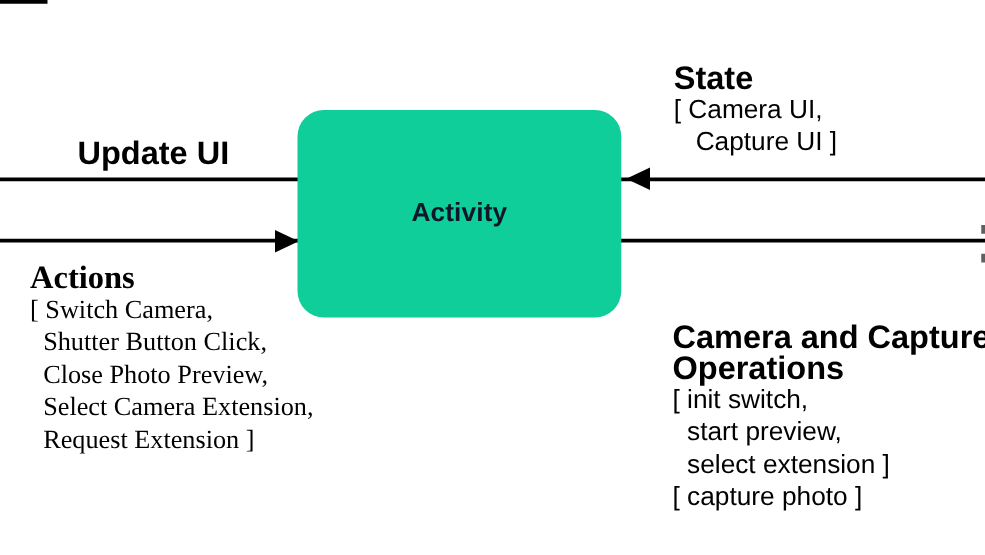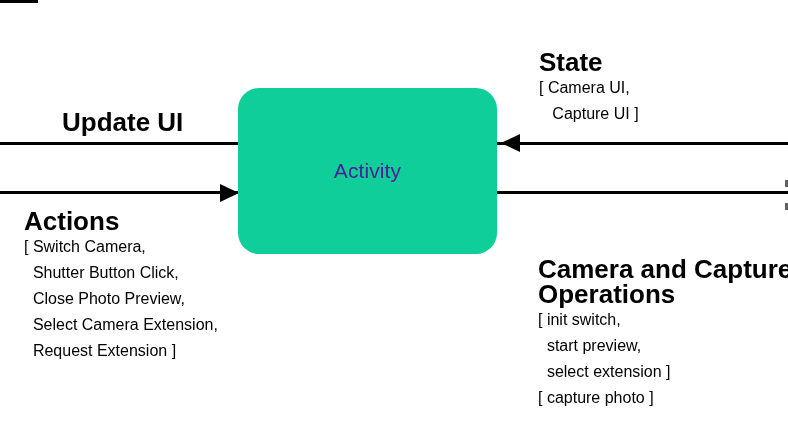--- a/index.html
+++ b/index.html
@@ -70,26 +70,26 @@
   }
   .edge-tick.t1{top:180px;}
   .edge-tick.t2{top:203px;}
 
   
   .tblock{position:absolute;z-index:4;}
   .hd{
     font-size:26px;font-weight:700;line-height:25px;white-space:nowrap;
   }
   .ln{
-    font-size:16px;font-weight:400;line-height:26px;white-space:pre;
+    font-size:21px;font-weight:400;line-height:26px;white-space:pre;
   }
 
   #update-ui-label{left:62px;top:110px;}
   #state-block    {left:539px;top:50px;}
-  #actions-block  {left:24px; top:209px;}
+  #actions-block  {left:24px; top:209px;font-family:Liberation Serif, serif;}
   #ops-block      {left:538px;top:209px;margin-top:48px;}
 </style>
 </head>
 <body style="background: rgb(255, 255, 255);">
 
 <div id="stage">
 
   <div class="top-bar"></div>
 
   <div class="line l-top" style="background: rgb(0, 0, 0);"></div>
@@ -97,21 +97,21 @@
   <div class="line r-top" style="background: rgb(0, 0, 0);"></div>
   <div class="line r-bottom" style="background: rgb(0, 0, 0);"></div>
 
   <div class="arrow right a-in-left"></div>
   <div class="arrow left  a-in-right"></div>
 
   <div class="edge-tick t1"></div>
   <div class="edge-tick t2"></div>
 
   <div class="node" style="--node-bg: #0FCE9A; background: rgb(15, 206, 154);">
-    <div class="node-label" style="color: #4c1d95;">Activity</div>
+    <div class="node-label" style="color: #0f172a; font-weight: bold;">Activity</div>
   </div>
 
   <div class="tblock" id="update-ui-label">
     <div class="hd">Update UI</div>
   </div>
 
   <div class="tblock" id="state-block">
     <div class="hd">State</div>
     <div class="ln">[ Camera UI,</div>
     <div class="ln">   Capture UI ]</div>

